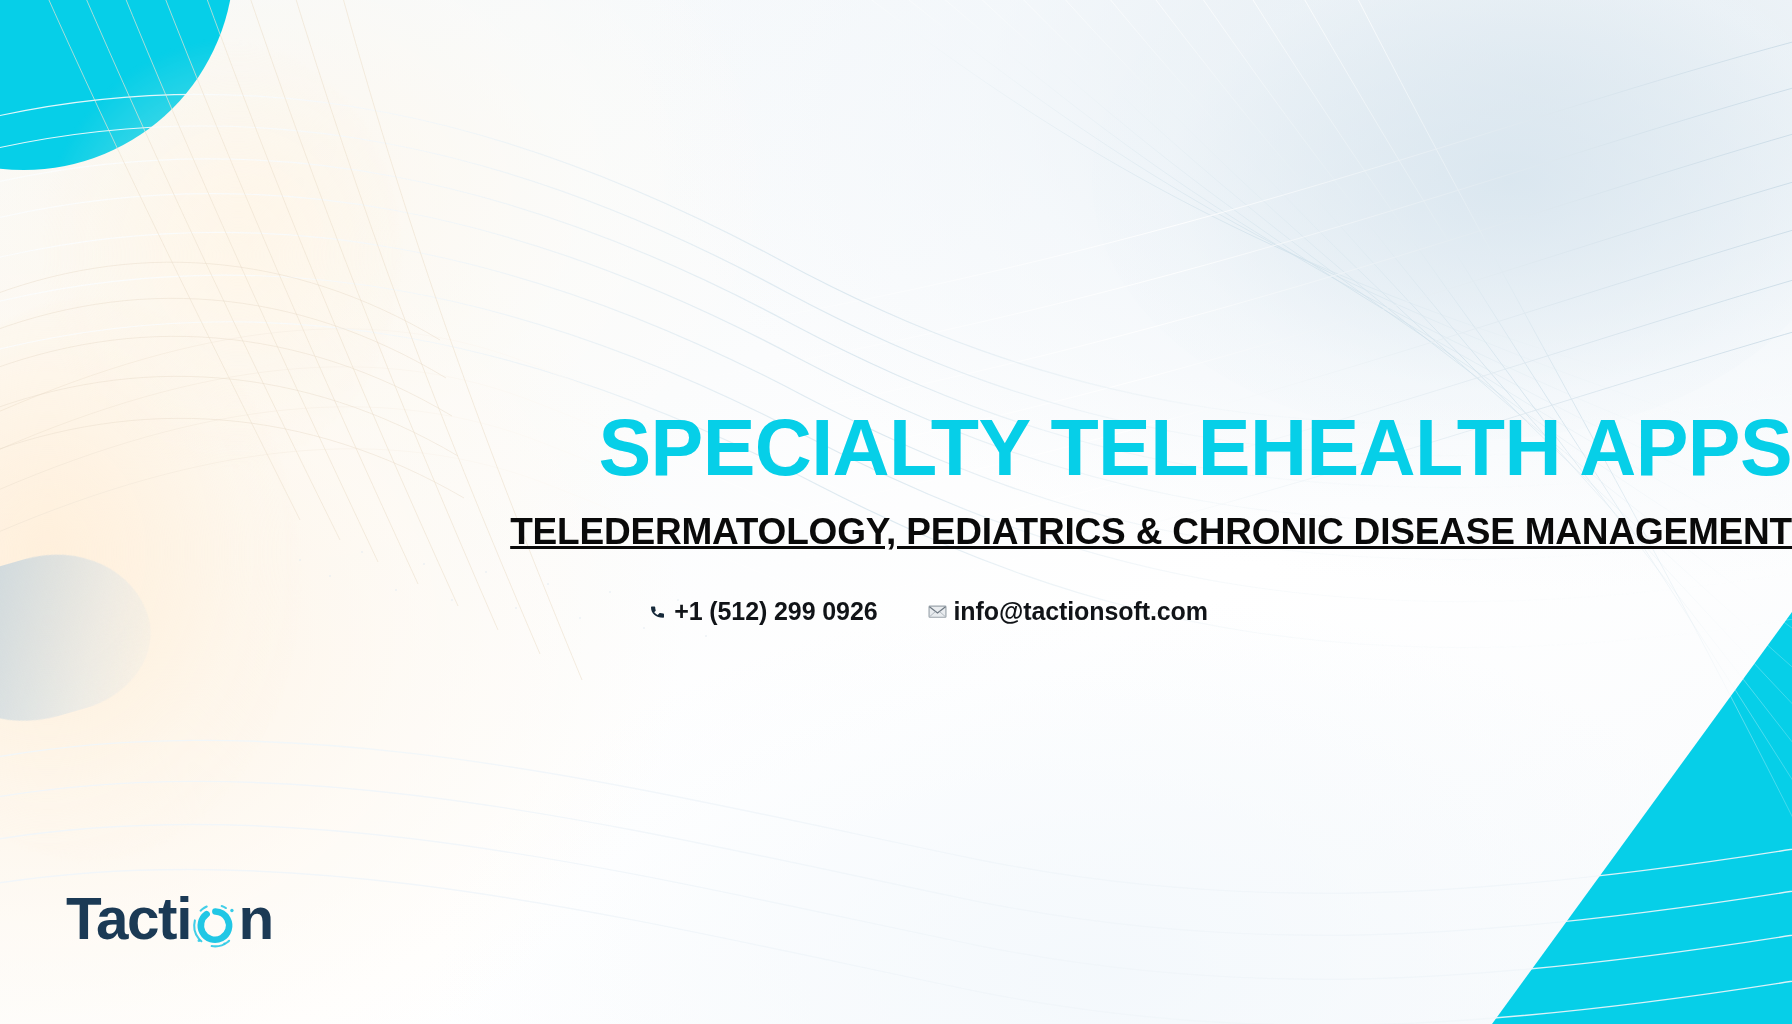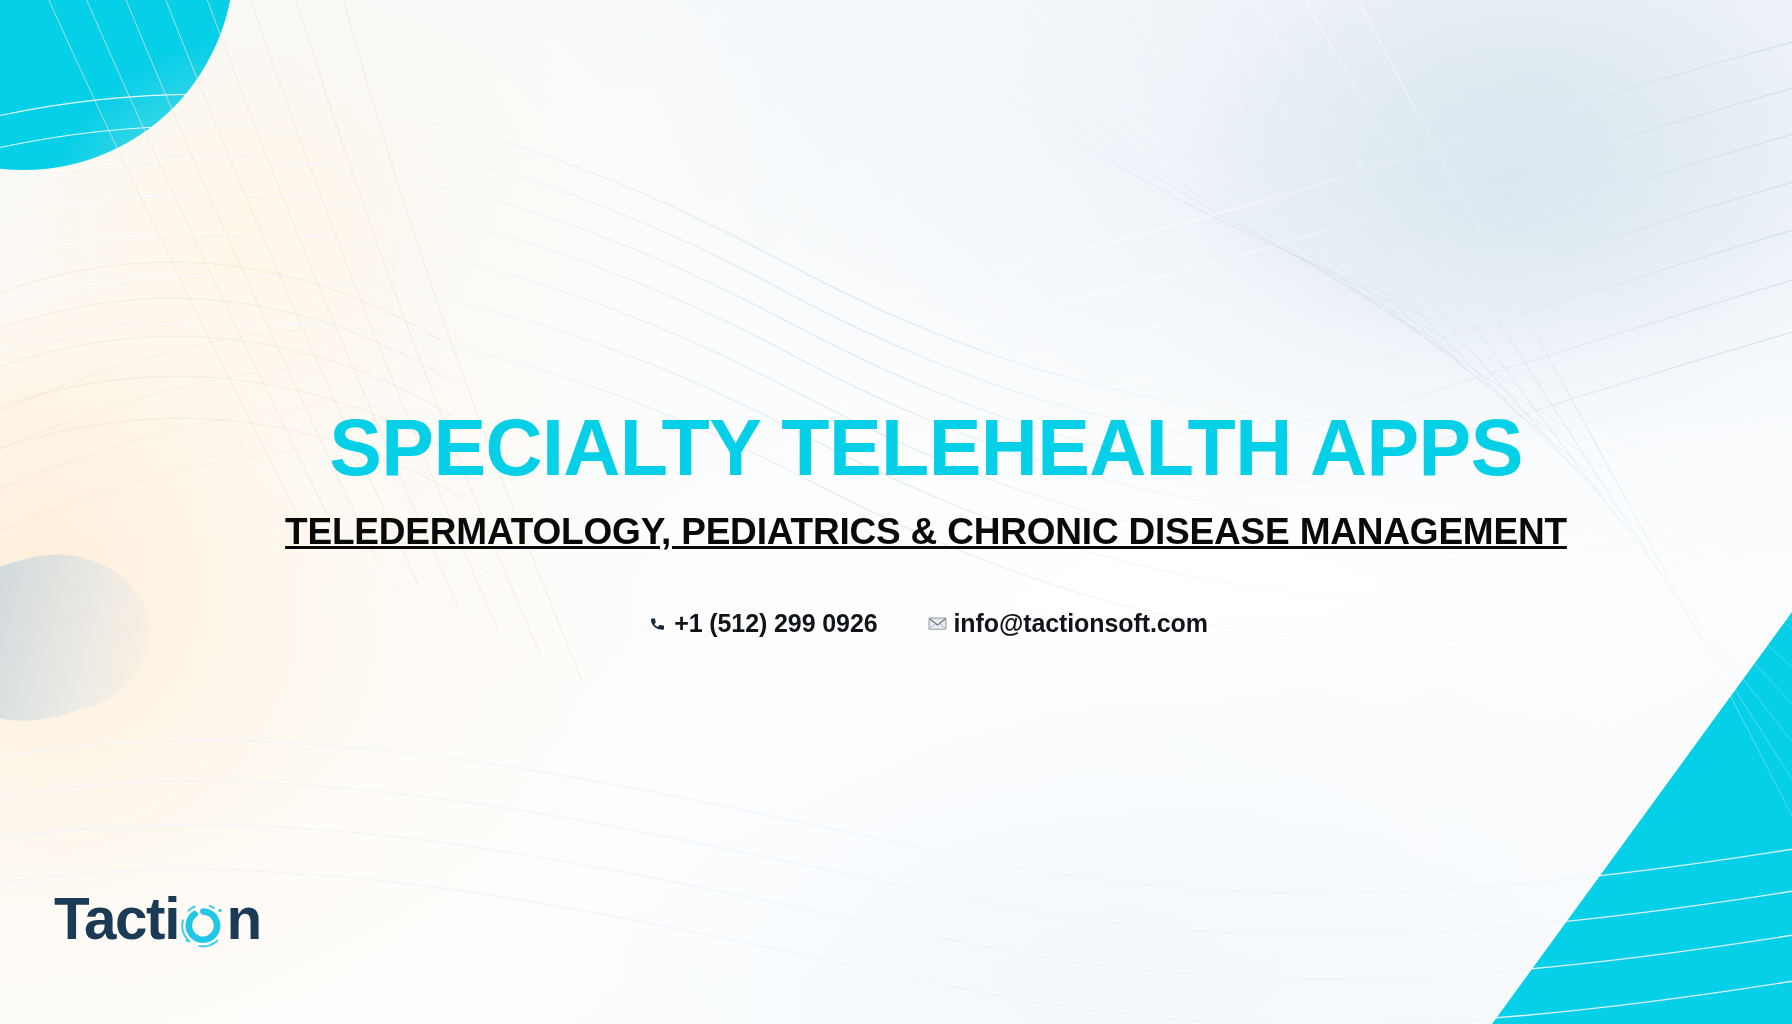--- a/index.html
+++ b/index.html
@@ -70,21 +70,21 @@
     background:radial-gradient(ellipse at 55% 50%, rgba(214,228,238,0.75), rgba(236,243,248,0.3) 58%, rgba(255,255,255,0) 80%);
     border-radius:50%;
     pointer-events:none;
   }
 
   
   .content {
     position:absolute;
     left:16px; right:0;
     top:408px;
-    text-align:center;
+    text-align:right;
     padding-left:44px;
   }
   .headline {
     font-size:79px;
     font-weight:700;
     letter-spacing:-0.6px;
     line-height:1.0;
     color:var(--accent);
     white-space:nowrap;
   }
@@ -92,21 +92,21 @@
     margin-top:24px;
     font-size:37px;
     font-weight:700;
     letter-spacing:-0.2px;
     color:#0a0a0a;
     white-space:nowrap;
     text-decoration:underline;
   }
 
   .contact-row {
-    margin-top:56px;
+    margin-top:44px;
     display:flex;
     justify-content:center;
     align-items:center;
     gap:46px;
     white-space:nowrap;
   }
   .contact-item {
     display:inline-flex;
     align-items:center;
     gap:2px;
@@ -120,21 +120,21 @@
     align-items:center;
     justify-content:center;
     width:28px; height:28px;
     flex:0 0 auto;
   }
   .ico svg { display:block; }
 
   
   .logo {
     position:absolute;
-    left:54px; bottom:72px;
+    left:66px; bottom:72px;
     display:flex;
     height:66px;
     text-decoration:underline;
   }
   .logo svg { display:block; height:66px; }
 </style>
 </head>
 <body>
 
 <div id="banner" style="--accent:#06cfe8">

